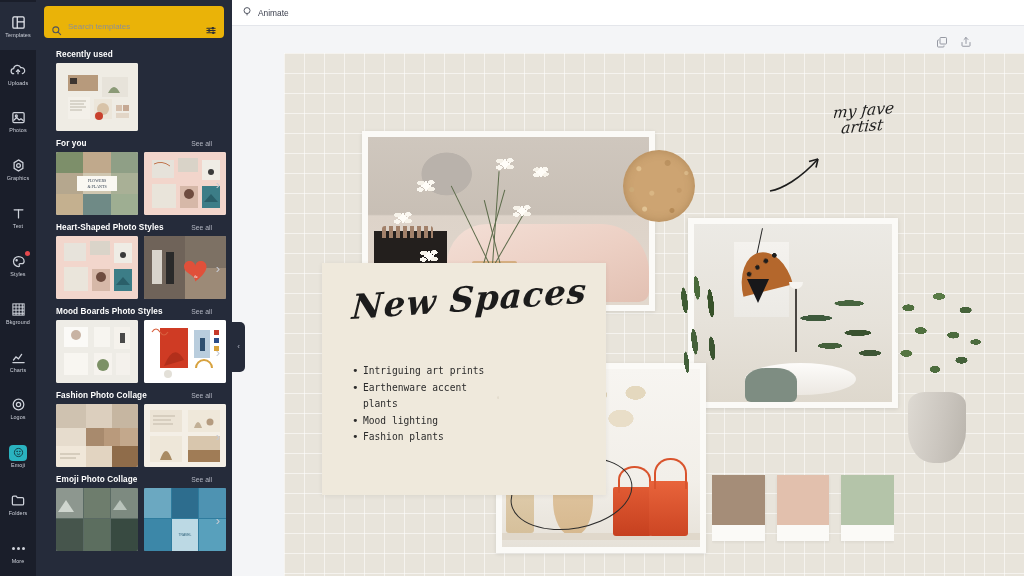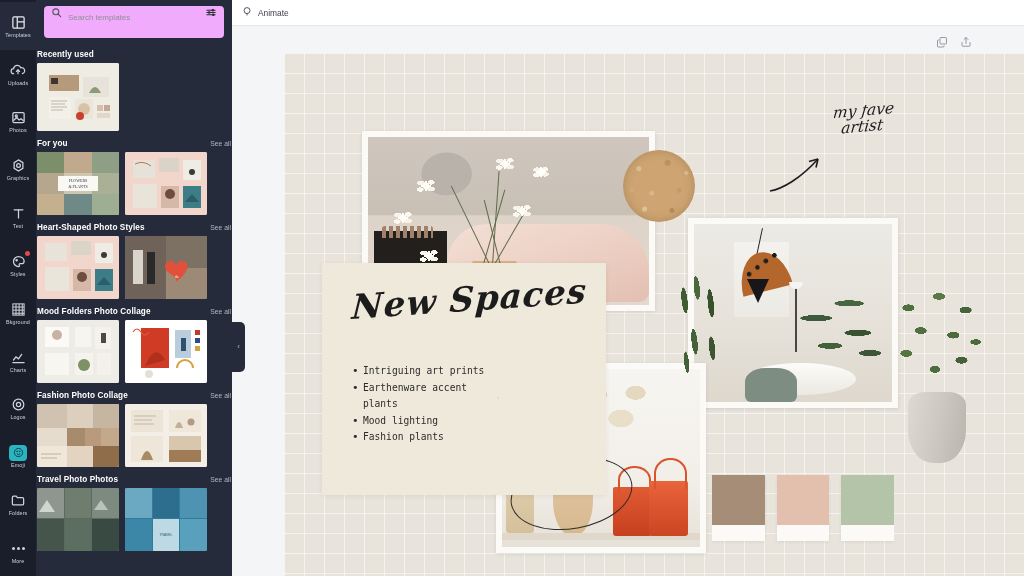--- a/index.html
+++ b/index.html
@@ -58,32 +58,32 @@
   .panel {
     width: 196px; height: 576px;
     background: #252b3a;
     flex: 0 0 196px;
     position: relative; z-index: 5;
     display: flex; flex-direction: column;
     overflow: hidden;
   }
   .searchwrap { padding: 6px 8px 4px 8px; }
   .searchbar {
-    height: 24px; background: #f0abfc; border-radius: 4px;
-    display: flex; align-items: flex-end;
+    height: 24px; background: #eab308; border-radius: 4px;
+    display: flex; align-items: flex-start;
     padding: 16px 7px; gap: 6px;
   }
   .searchbar input {
     border: none; outline: none; flex: 1;
     font-size: 8px; color: #333;
     font-family: "Liberation Sans", sans-serif;
     background: transparent;
   }
   .searchbar input::placeholder { color: #8d8f96; }
-  .panel-scroll { flex: 1; overflow: hidden; padding: 0 1px; }
+  .panel-scroll { flex: 1; overflow: hidden; padding: 0 20px; }
 
   .sec-head {
     display: flex; align-items: baseline; justify-content: space-between;
     margin: 8px 0 4px 0;
   }
   .sec-title {
     font-size: 8.2px; font-weight: bold; color: #ffffff;
     letter-spacing: .1px;
   }
   .sec-seeall { font-size: 6.8px; color: #b3b7c2; cursor: pointer; }
@@ -651,21 +651,21 @@
             <rect x="8" y="14" width="10" height="34" fill="#d9d4cc"></rect>
             <rect x="22" y="16" width="8" height="32" fill="#2a2a2a"></rect>
             <path d="M41 18 c0-6 9-6 9 0 c0 6-9 12-9 12 c0-6-9-6-9-12 c0-6 9-6 9 0z" transform="translate(0,8) scale(1.25)" fill="#e0503a"></path>
             <text x="52" y="42" font-size="3" fill="#fff" text-anchor="middle" font-family="Liberation Serif, serif">the</text>
           </svg>
         </div>
         <span class="arrow-next">›</span>
       </div>
 
       <div class="sec-head">
-        <span class="sec-title">Mood Folders Photo Collage</span>
+        <span class="sec-title">Mood Boards Photo Styles</span>
         <span class="sec-seeall">See all</span>
       </div>
       <div class="thumb-row">
         <div class="thumb">
           <svg width="82" height="63" viewBox="0 0 82 63">
             <rect width="82" height="63" fill="#eeece6"></rect>
             <rect x="8" y="7" width="24" height="20" fill="#fbfaf7"></rect>
             <circle cx="20" cy="15" r="5" fill="#c8b3a3"></circle>
             <rect x="38" y="7" width="16" height="20" fill="#f7f5f0"></rect>
             <rect x="58" y="7" width="16" height="22" fill="#f5f2ec"></rect>
@@ -730,21 +730,21 @@
             <rect x="6" y="32" width="32" height="26" fill="#eee7d9"></rect>
             <path d="M16 56 q6-18 12 0" fill="#a98b63"></path>
             <rect x="44" y="32" width="32" height="26" fill="#d8c6ad"></rect>
             <rect x="44" y="46" width="32" height="12" fill="#a07c56"></rect>
           </svg>
         </div>
         <span class="arrow-next">›</span>
       </div>
 
       <div class="sec-head">
-        <span class="sec-title">Travel Photo Photos</span>
+        <span class="sec-title">Emoji Photo Collage</span>
         <span class="sec-seeall">See all</span>
       </div>
       <div class="thumb-row">
         <div class="thumb">
           <svg width="82" height="63" viewBox="0 0 82 63">
             <rect width="82" height="63" fill="#5a6a63"></rect>
             <rect x="0" y="0" width="27" height="30" fill="#8d978f"></rect>
             <rect x="28" y="0" width="26" height="30" fill="#6e7d6d"></rect>
             <rect x="55" y="0" width="27" height="30" fill="#7d8a80"></rect>
             <rect x="0" y="31" width="27" height="32" fill="#46554c"></rect>

